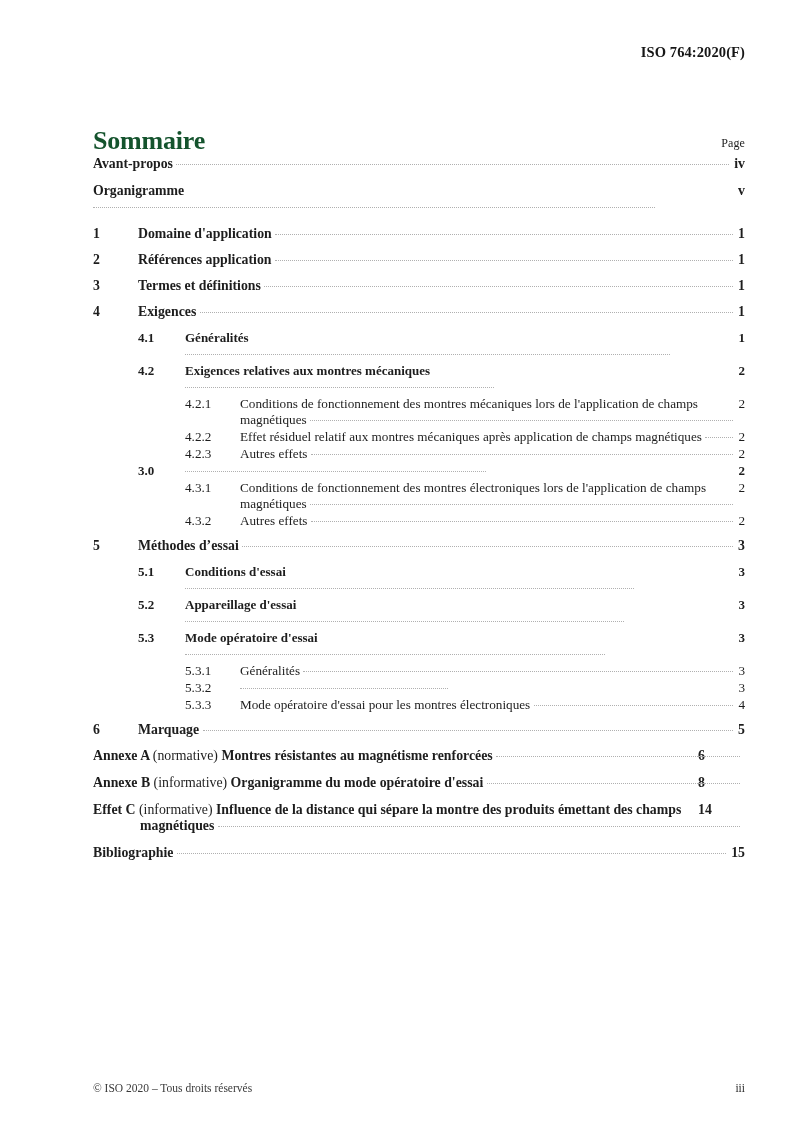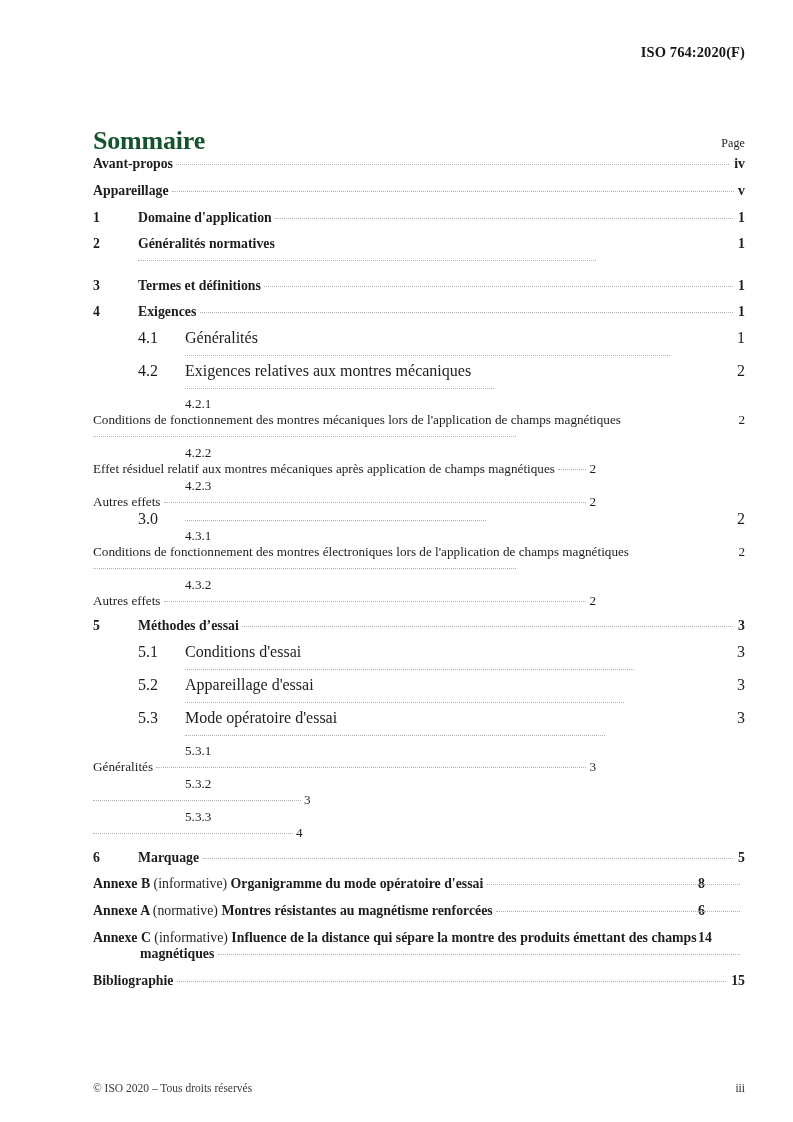--- a/index.html
+++ b/index.html
@@ -111,25 +111,25 @@
   
   
   .lvl-front { margin-bottom: 11px; font-weight: bold; font-size: 13.8px; }
   .lvl-front .label-wrap { margin-left: 0; }
 
   
   .lvl-1 { margin-bottom: 10px; font-weight: bold; font-size: 13.8px; }
   .lvl-1 .num { width: 45px; }
 
   
-  .lvl-2 { margin-bottom: 1px; font-weight: normal; font-size: 16px; }
+  .lvl-2 { margin-bottom: 1px; font-weight: bold; font-size: 13px; }
   .lvl-2 .num { width: 47px; margin-left: 45px; }
 
   
-  .lvl-3 { margin-bottom: 1px; font-weight: normal; font-size: 13.2px; flex-direction: column; }
+  .lvl-3 { margin-bottom: 1px; font-weight: normal; font-size: 13.2px; }
   .lvl-3 .num { width: 55px; margin-left: 92px; }
 
   
   .lvl-annex { margin-bottom: 11px; font-size: 13.8px; font-weight: bold; }
   .lvl-annex .kind { font-weight: normal; }
   .lvl-annex .label-wrap { text-indent: 0; }
   .lvl-annex .label-wrap.hanging {
     padding-left: 47px;
     text-indent: -47px;
   }
@@ -168,29 +168,29 @@
   <div class="title-row">
     <div class="toc-title">Sommaire</div>
     <div class="page-word">Page</div>
   </div>
 
   <div class="toc" id="toc-root">
       <div class="toc-entry lvl-front">
         <span class="label-wrap"><span class="pg">iv</span><span class="lbl">Avant-propos </span><span class="leader" style="width: 552.828px;"></span></span>
       </div>
       <div class="toc-entry lvl-front">
-        <span class="label-wrap"><span class="pg">v</span><span class="lbl">Appareillage </span><span class="leader" style="width: 561.75px;"></span></span>
+        <span class="label-wrap"><span class="pg">v</span><span class="lbl">Organigramme </span><span class="leader" style="width: 561.75px;"></span></span>
       </div>
       <div class="toc-entry lvl-1">
         <span class="num">1</span>
         <span class="label-wrap"><span class="pg">1</span><span class="lbl">Domaine d'application </span><span class="leader" style="width: 457.859px;"></span></span>
       </div>
       <div class="toc-entry lvl-1">
         <span class="num">2</span>
-        <span class="label-wrap"><span class="pg">1</span><span class="lbl">Généralités normatives </span><span class="leader" style="width: 458.188px;"></span></span>
+        <span class="label-wrap"><span class="pg">1</span><span class="lbl">Références application </span><span class="leader" style="width: 458.188px;"></span></span>
       </div>
       <div class="toc-entry lvl-1">
         <span class="num">3</span>
         <span class="label-wrap"><span class="pg">1</span><span class="lbl">Termes et définitions </span><span class="leader" style="width: 468.75px;"></span></span>
       </div>
       <div class="toc-entry lvl-1">
         <span class="num">4</span>
         <span class="label-wrap"><span class="pg">1</span><span class="lbl">Exigences </span><span class="leader" style="width: 533.391px;"></span></span>
       </div>
       <div class="toc-entry lvl-2">
@@ -244,34 +244,34 @@
       <div class="toc-entry lvl-3">
         <span class="num">5.3.1</span>
         <span class="label-wrap"><span class="pg">3</span><span class="lbl">Généralités </span><span class="leader" style="width: 430.062px;"></span></span>
       </div>
       <div class="toc-entry lvl-3">
         <span class="num">5.3.2</span>
         <span class="label-wrap"><span class="pg">3</span><span class="leader" style="width: 207.938px;"></span></span>
       </div>
       <div class="toc-entry lvl-3">
         <span class="num">5.3.3</span>
-        <span class="label-wrap"><span class="pg">4</span><span class="leader" style="width: 199.891px;"></span></span>
+        <span class="label-wrap"><span class="pg">4</span><span class="lbl">Mode opératoire d'essai pour les montres électroniques </span><span class="leader" style="width: 199.891px;"></span></span>
       </div>
       <div class="toc-entry lvl-1 gap-before-6">
         <span class="num">6</span>
         <span class="label-wrap"><span class="pg">5</span><span class="lbl">Marquage </span><span class="leader" style="width: 530.578px;"></span></span>
       </div>
+      <div class="toc-entry lvl-annex gap-before-annexA">
+        <span class="label-wrap hanging"><span class="pg">6</span><span>Annexe A </span><span class="kind">(normative) </span><span class="lbl">Montres résistantes au magnétisme renforcées </span><span class="leader" style="width: 243.891px;"></span></span>
+      </div>
       <div class="toc-entry lvl-annex">
         <span class="label-wrap hanging"><span class="pg">8</span><span>Annexe B </span><span class="kind">(informative) </span><span class="lbl">Organigramme du mode opératoire d'essai </span><span class="leader" style="width: 253.297px;"></span></span>
       </div>
-      <div class="toc-entry lvl-annex gap-before-annexA">
-        <span class="label-wrap hanging"><span class="pg">6</span><span>Annexe A </span><span class="kind">(normative) </span><span class="lbl">Montres résistantes au magnétisme renforcées </span><span class="leader" style="width: 243.891px;"></span></span>
-      </div>
       <div class="toc-entry lvl-annex">
-        <span class="label-wrap hanging"><span class="pg">14</span><span>Annexe C </span><span class="kind">(informative) </span><span class="lbl">Influence de la distance qui sépare la montre des produits émettant des champs magnétiques </span><span class="leader" style="width: 522.188px;"></span></span>
+        <span class="label-wrap hanging"><span class="pg">14</span><span>Effet C </span><span class="kind">(informative) </span><span class="lbl">Influence de la distance qui sépare la montre des produits émettant des champs magnétiques </span><span class="leader" style="width: 522.188px;"></span></span>
       </div>
       <div class="toc-entry lvl-front">
         <span class="label-wrap"><span class="pg">15</span><span class="lbl">Bibliographie </span><span class="leader" style="width: 549.25px;"></span></span>
       </div>
     </div>
 
   <div class="doc-footer">
     <span>© ISO 2020 – Tous droits réservés</span>
     <span class="folio">iii</span>
   </div>

